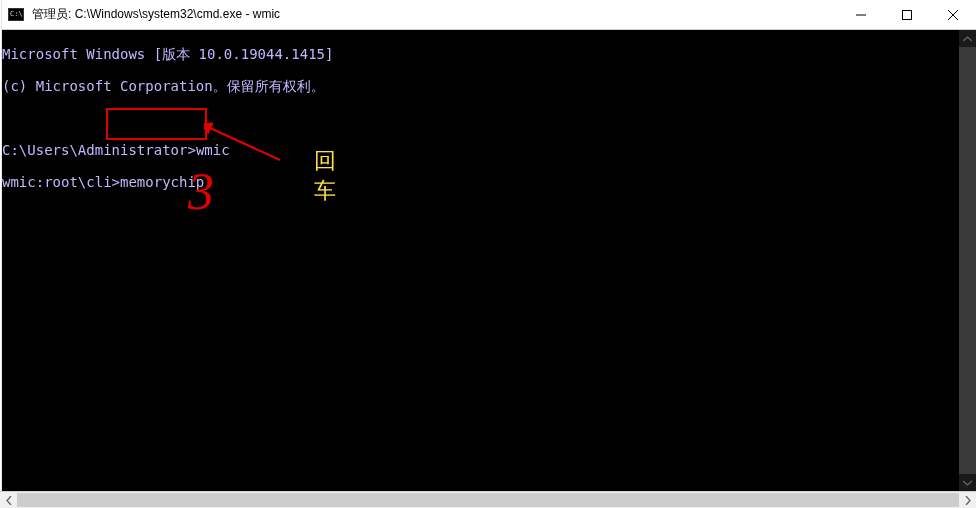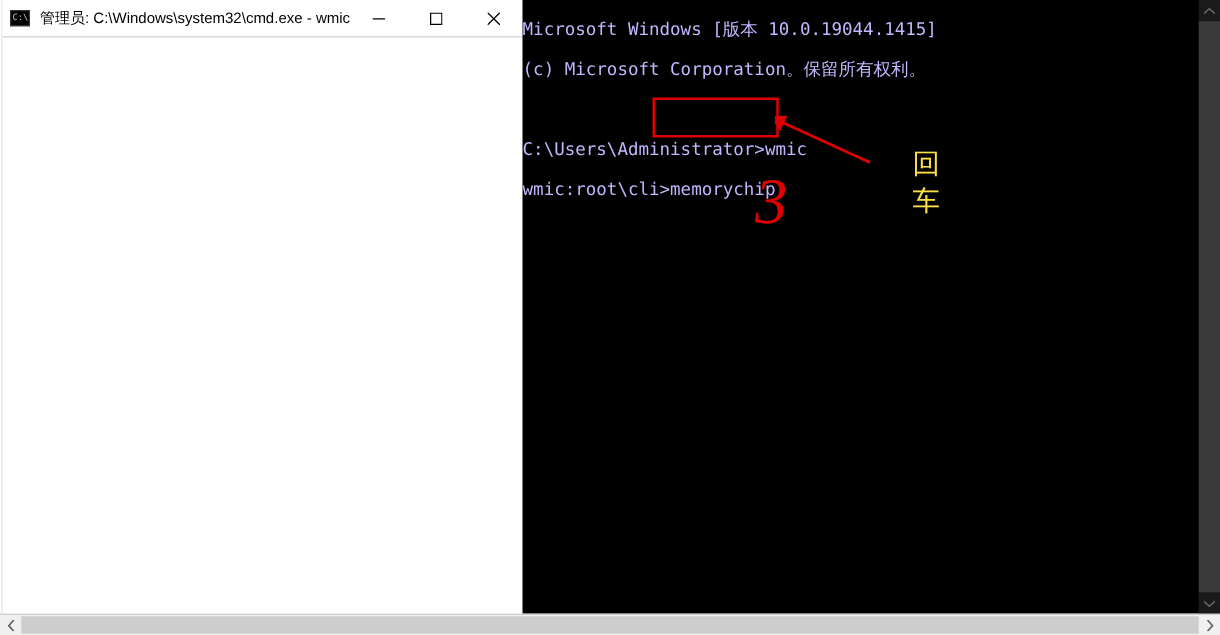--- a/index.html
+++ b/index.html
@@ -5,21 +5,21 @@
   * { box-sizing: border-box; margin: 0; padding: 0; }
   html, body { width: 976px; height: 508px; overflow: hidden; font-family: "Segoe UI", "Microsoft YaHei", Tahoma, sans-serif; background: #fff; }
 
   .outer-scroll { position: absolute; left:0; top:0; width:976px; height:508px; }
 
   .window {
     position: absolute;
     left: 2px; top: 0;
     width: 974px; height: 491px;
     background: #fff;
-    display: flex; flex-direction: row;
+    display: flex; flex-direction: column;
     box-shadow: 0 0 0 1px rgba(0,0,0,0.1);
   }
 
   
   .titlebar {
     height: 30px;
     background: #ffffff;
     display: flex;
     align-items: center;
     border-bottom: 1px solid #d0d0d0;

